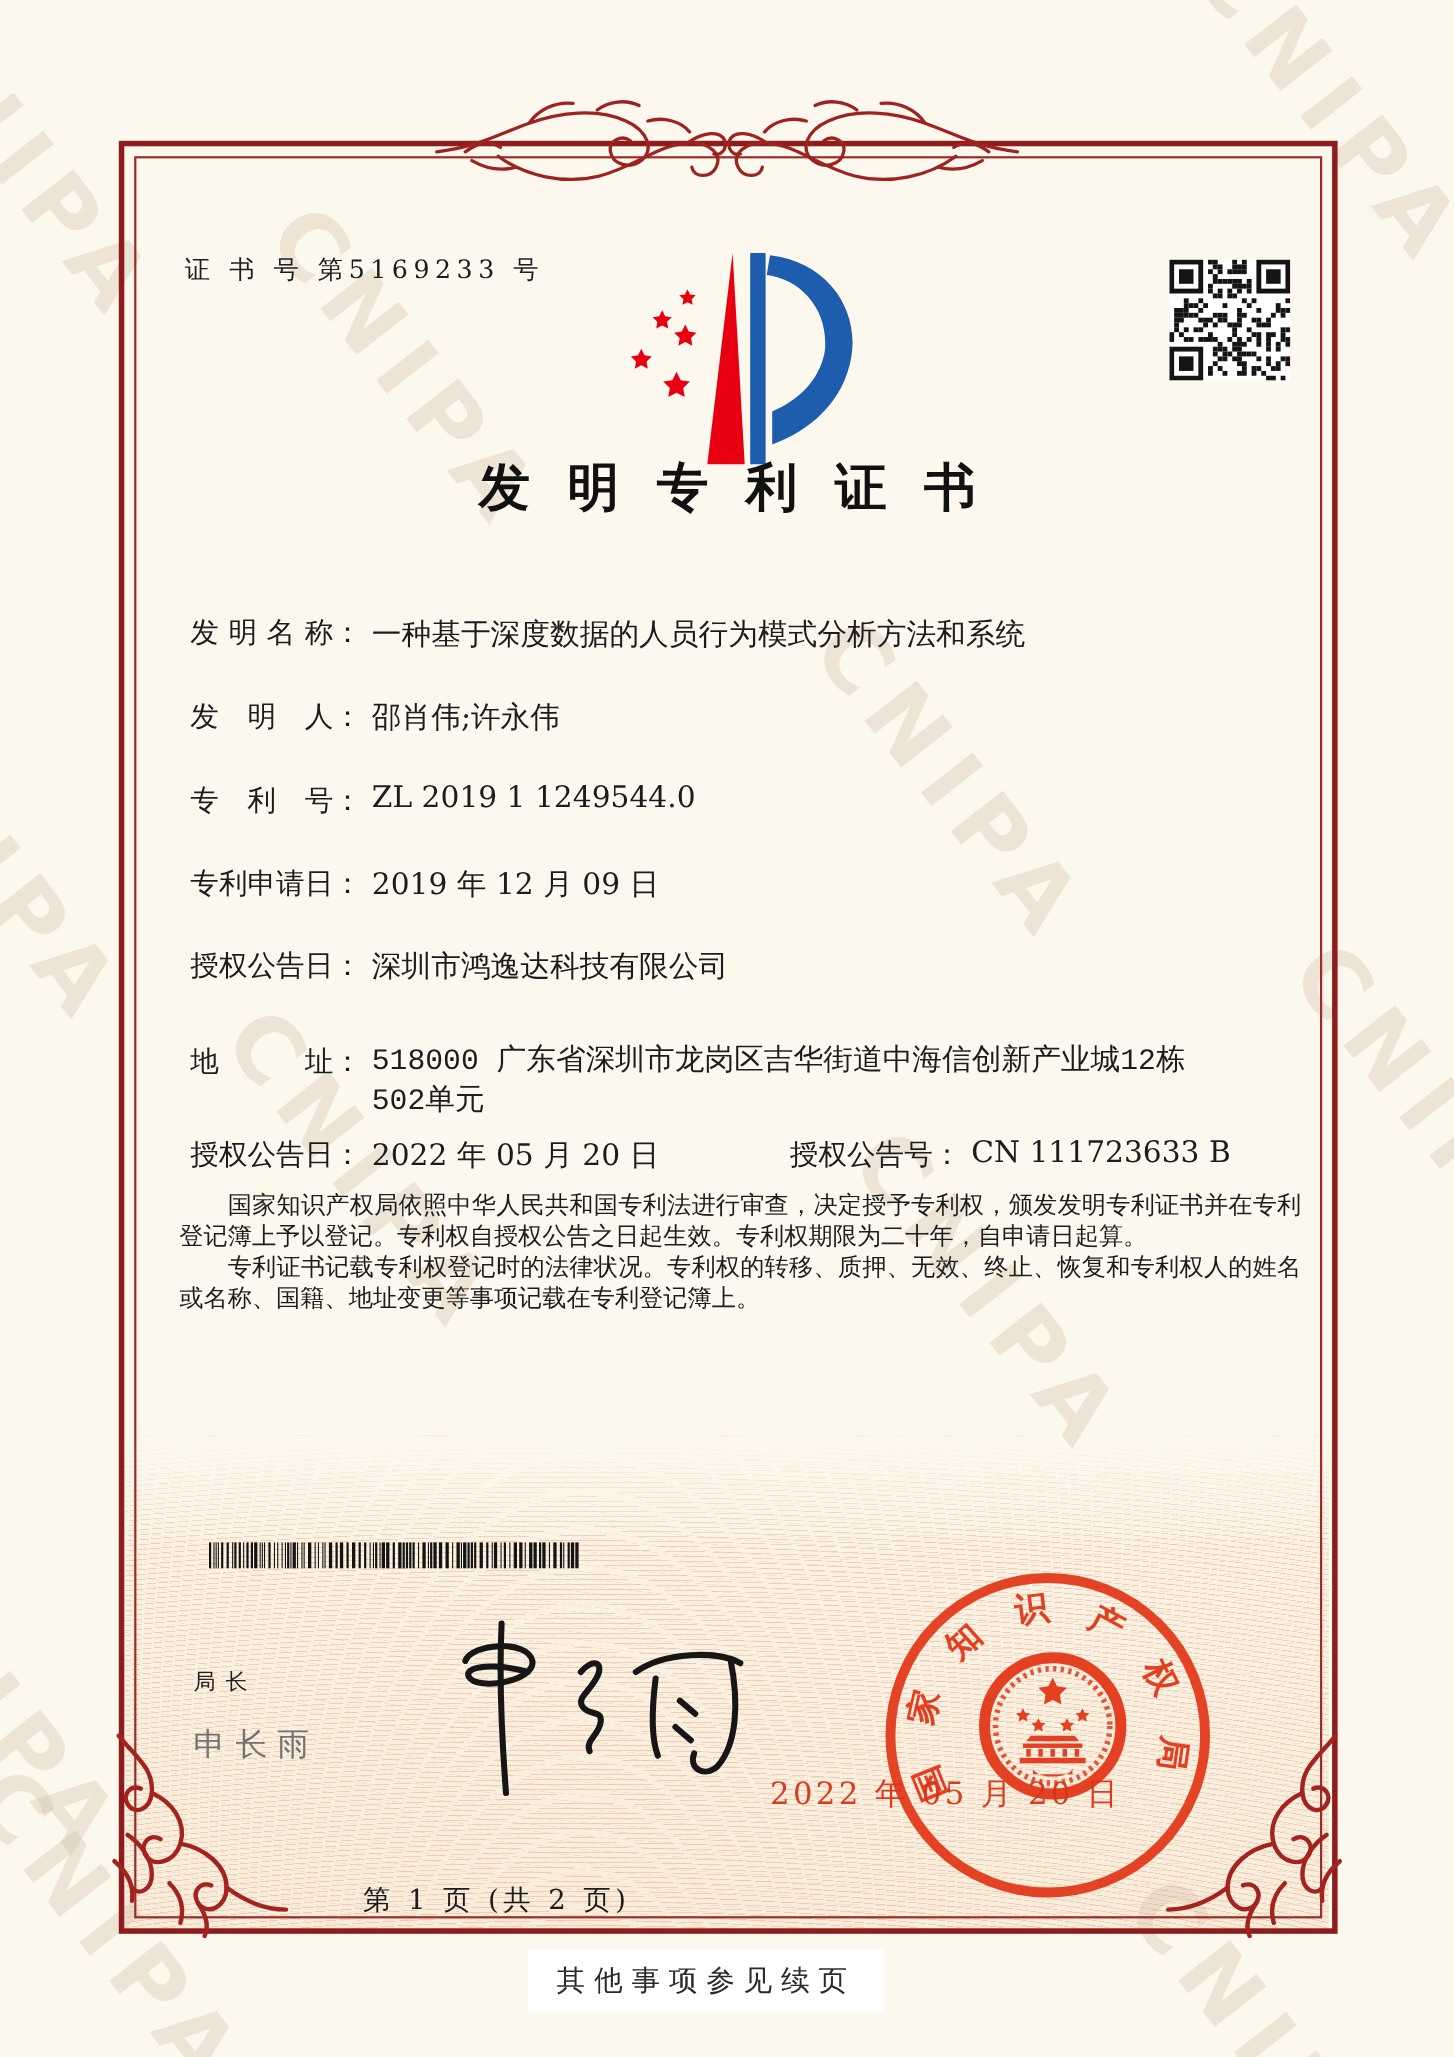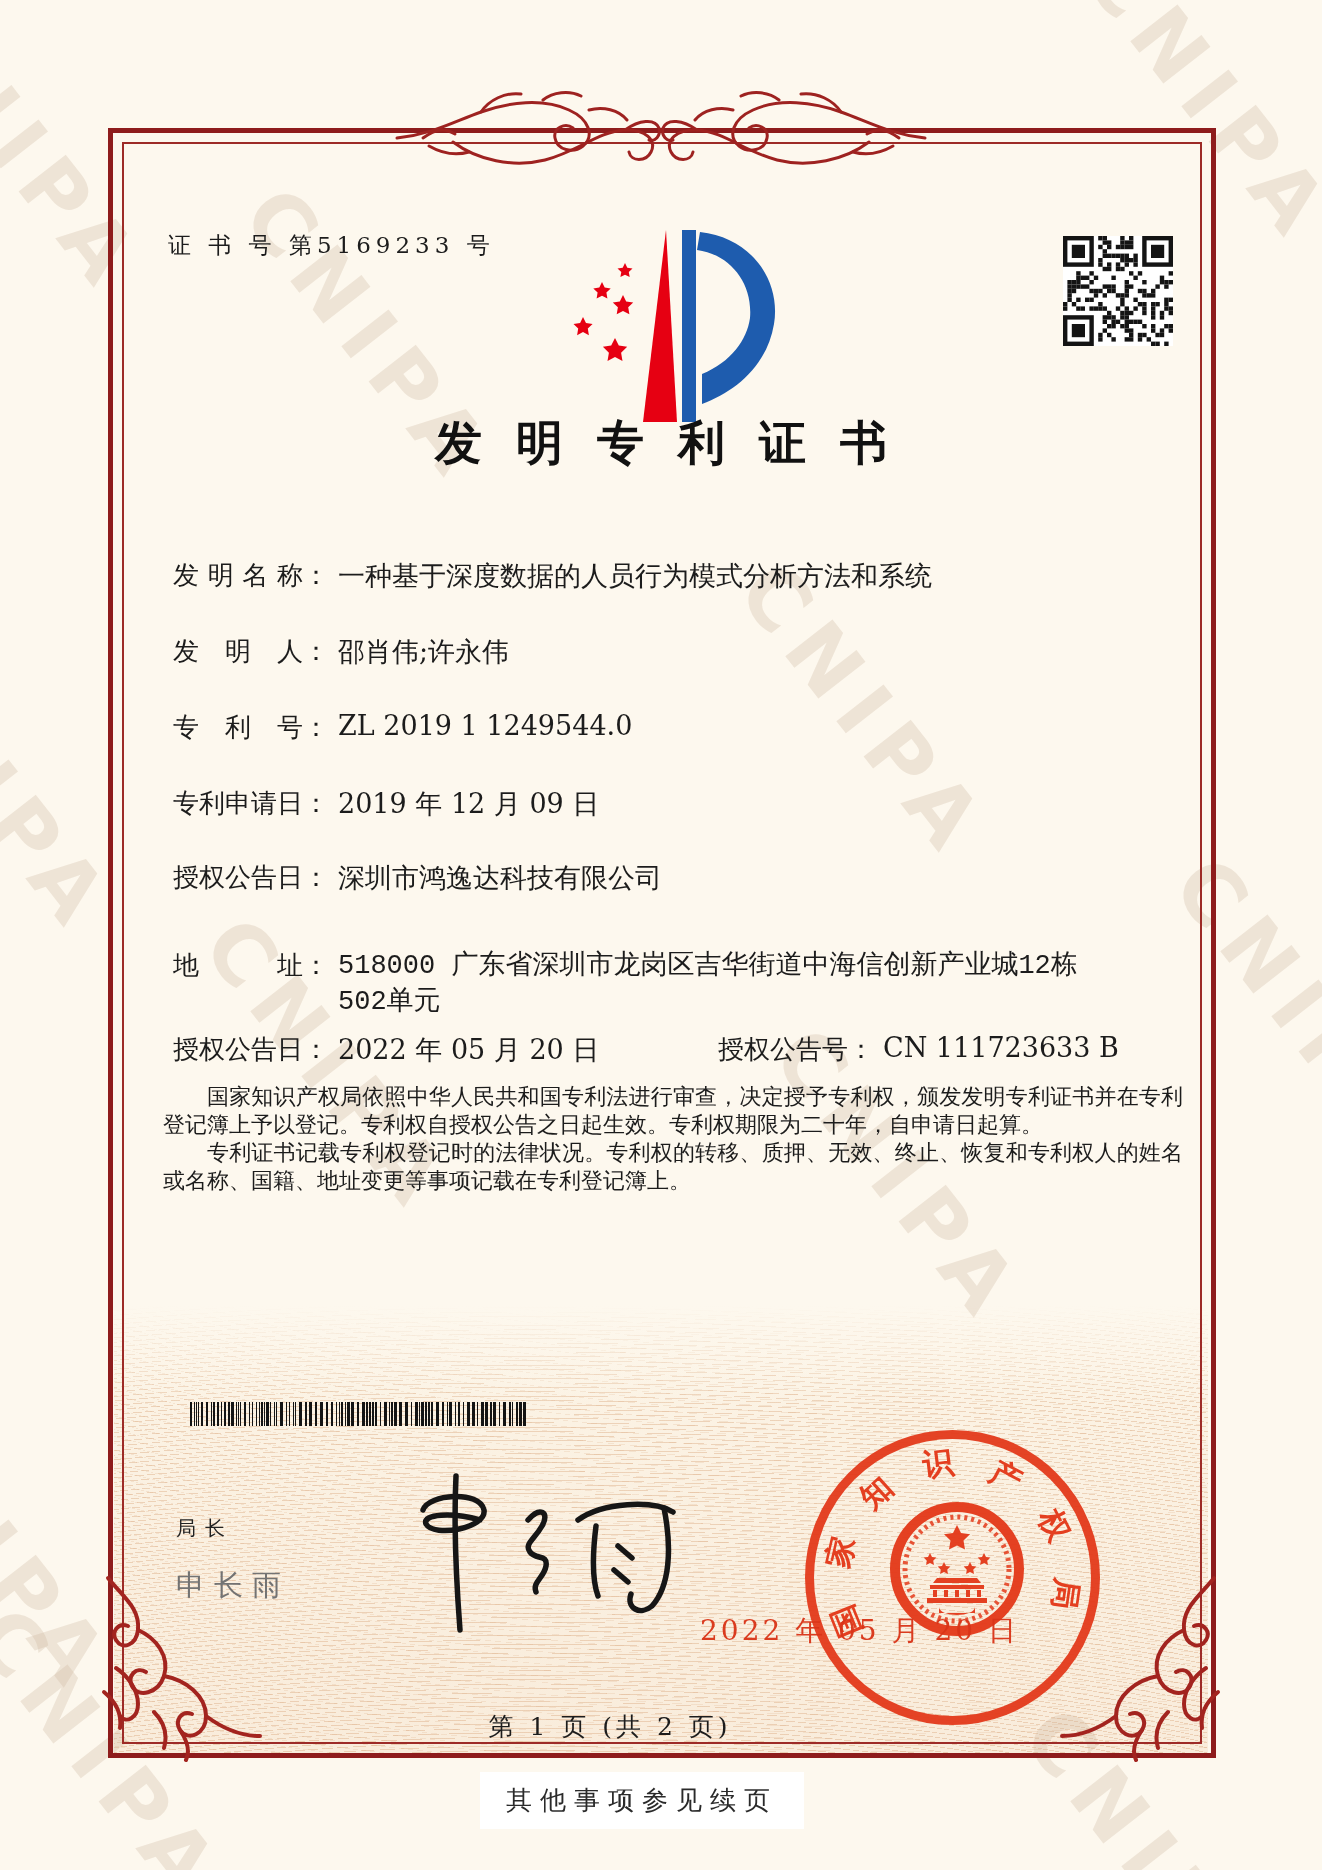--- a/index.html
+++ b/index.html
@@ -46,21 +46,21 @@
   .signer-name{position:absolute;left:176px;top:1566px;font-family:"DejaVu Sans","Liberation Sans",sans-serif;
       font-size:29px;letter-spacing:9px;color:#737373;z-index:3;}
   .signature{position:absolute;left:368px;top:1466px;z-index:3;}
   .seal{position:absolute;left:805px;top:1430px;width:295px;height:295px;border-radius:50%;
       border:9px solid rgba(227,57,26,.95);box-sizing:border-box;z-index:4;}
   .seal-char{position:absolute;width:38px;height:38px;line-height:38px;text-align:center;
       font-size:31px;font-weight:700;color:rgba(227,57,26,.97);}
   .seal-emblem{position:absolute;left:68px;top:55px;}
   .seal-date{position:absolute;left:700px;top:1612px;font-size:28px;letter-spacing:3px;
       color:rgba(216,52,24,.96);z-index:5;white-space:nowrap;}
-  .page-num{position:absolute;left:330px;top:1710px;width:560px;text-align:center;
+  .page-num{position:absolute;left:330px;top:1710px;width:560px;
       font-size:25px;letter-spacing:4px;z-index:3;}
   .footer-note{position:absolute;left:480px;top:1772px;background:#ffffff;padding:11px 26px;
       font-size:26px;letter-spacing:8px;color:#2a2a2a;z-index:3;}
 </style>
 </head>
 <body>
 
 <div class="page">
 
   <div class="wave-band"></div>

